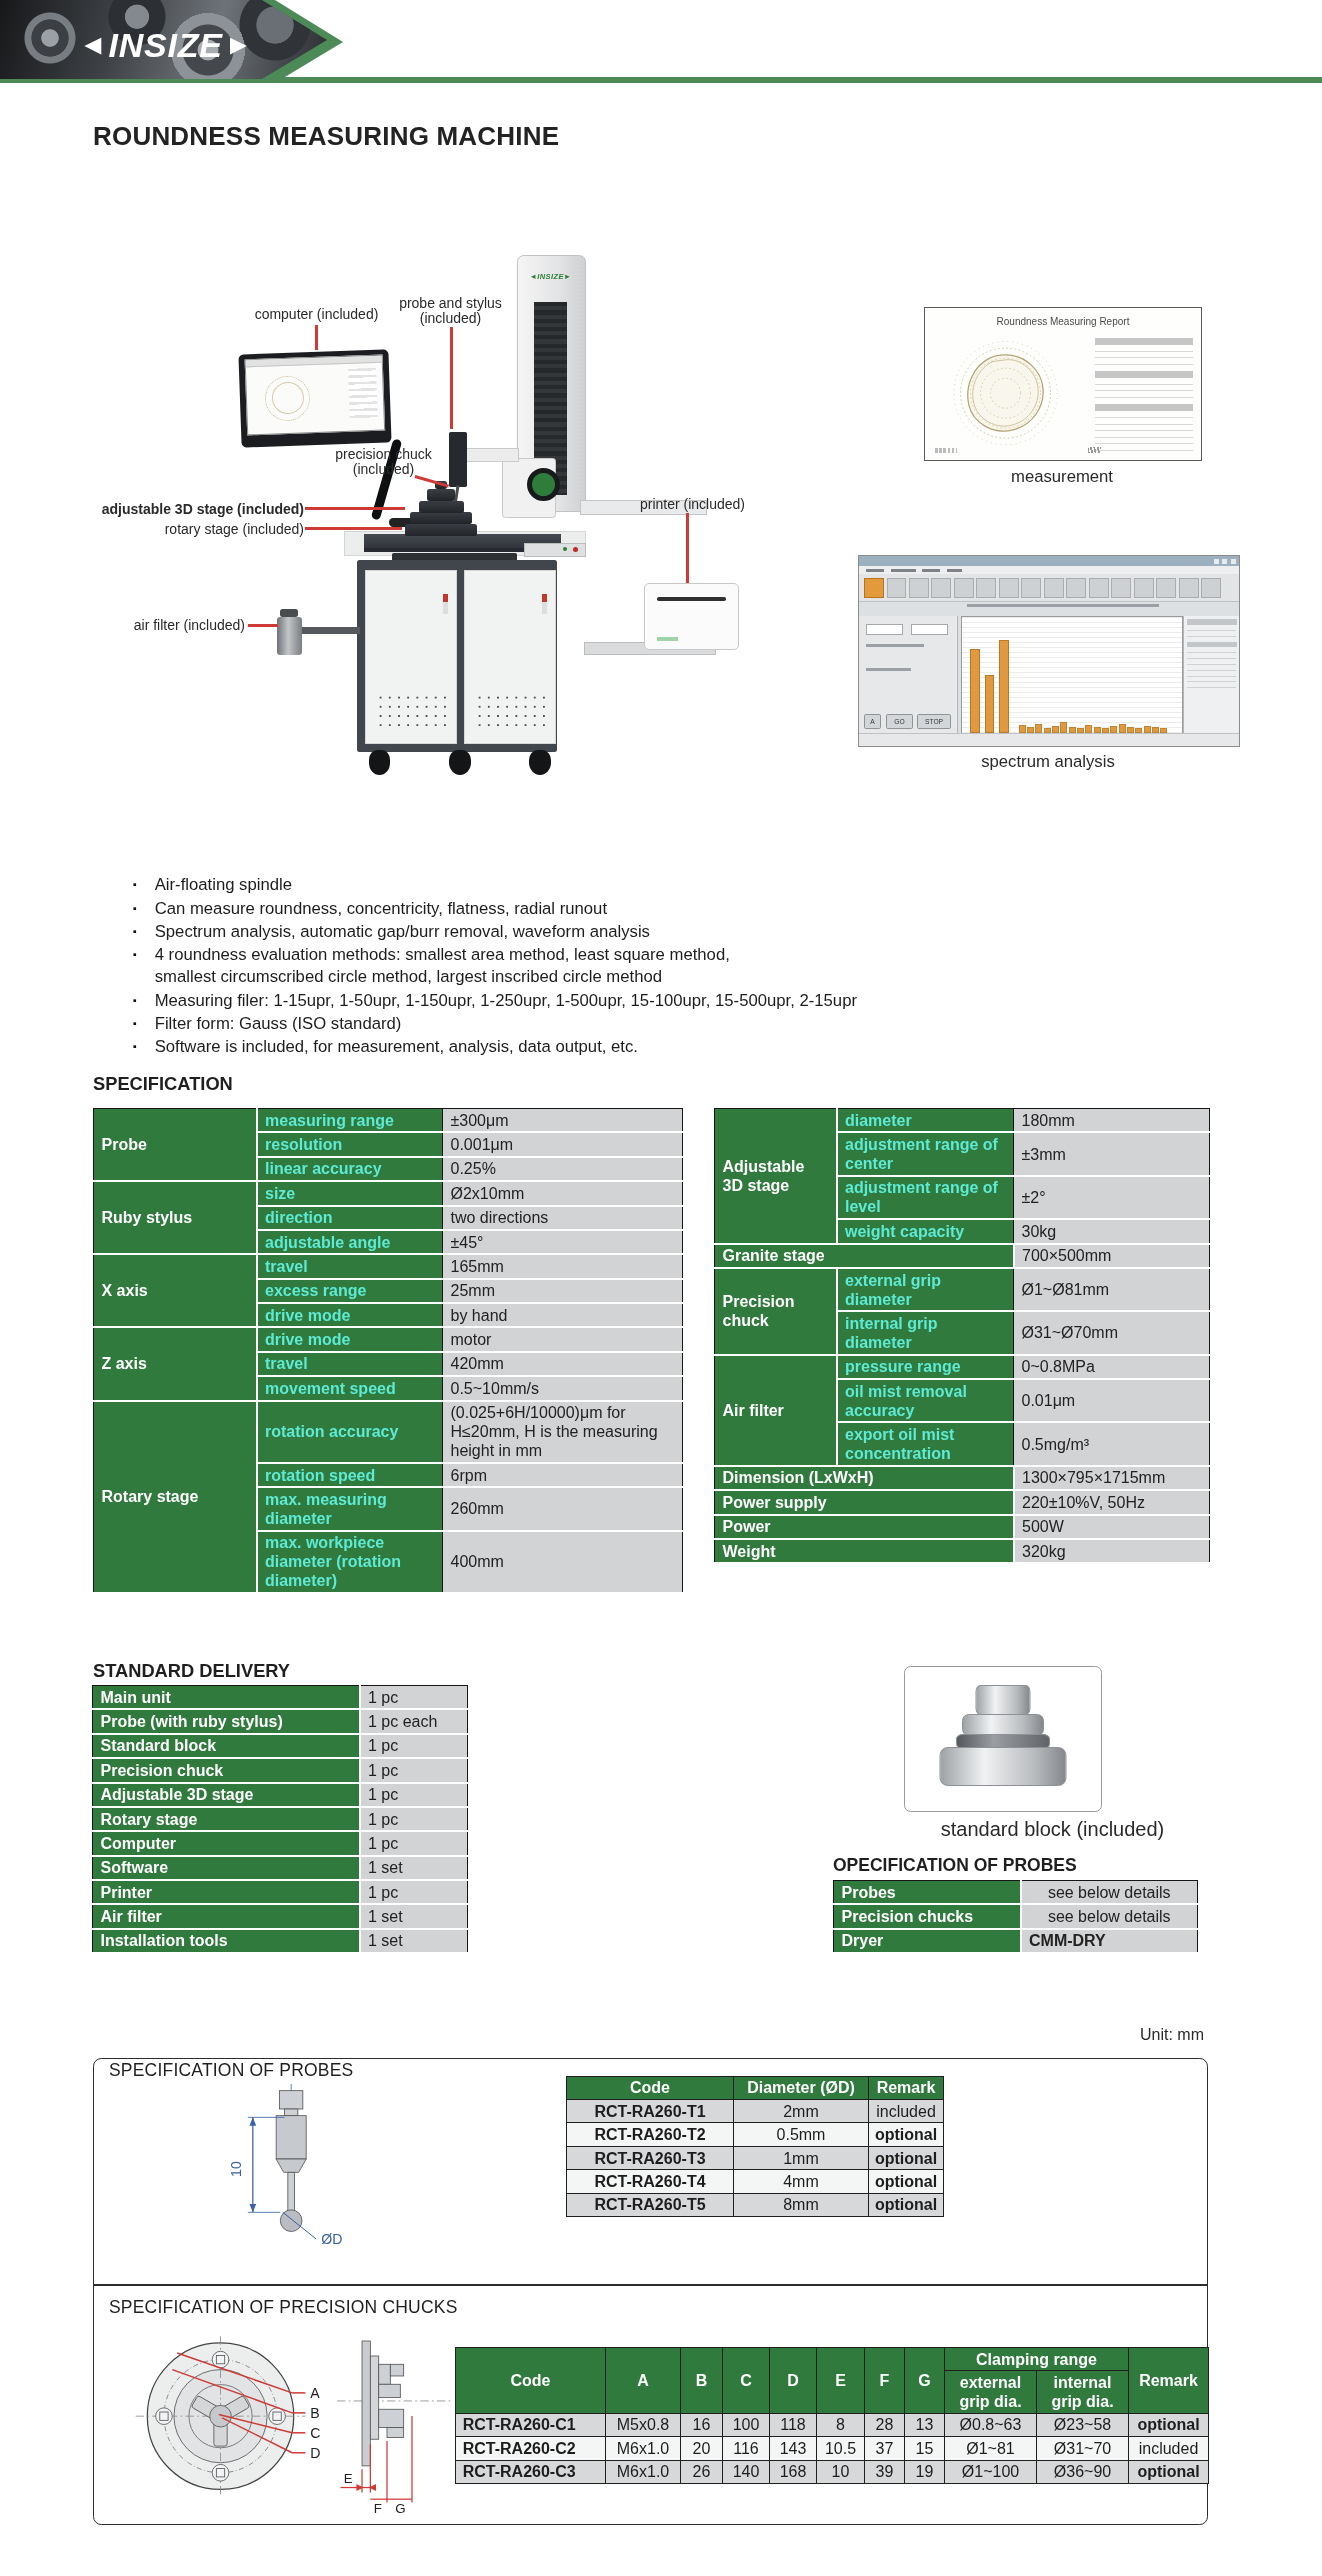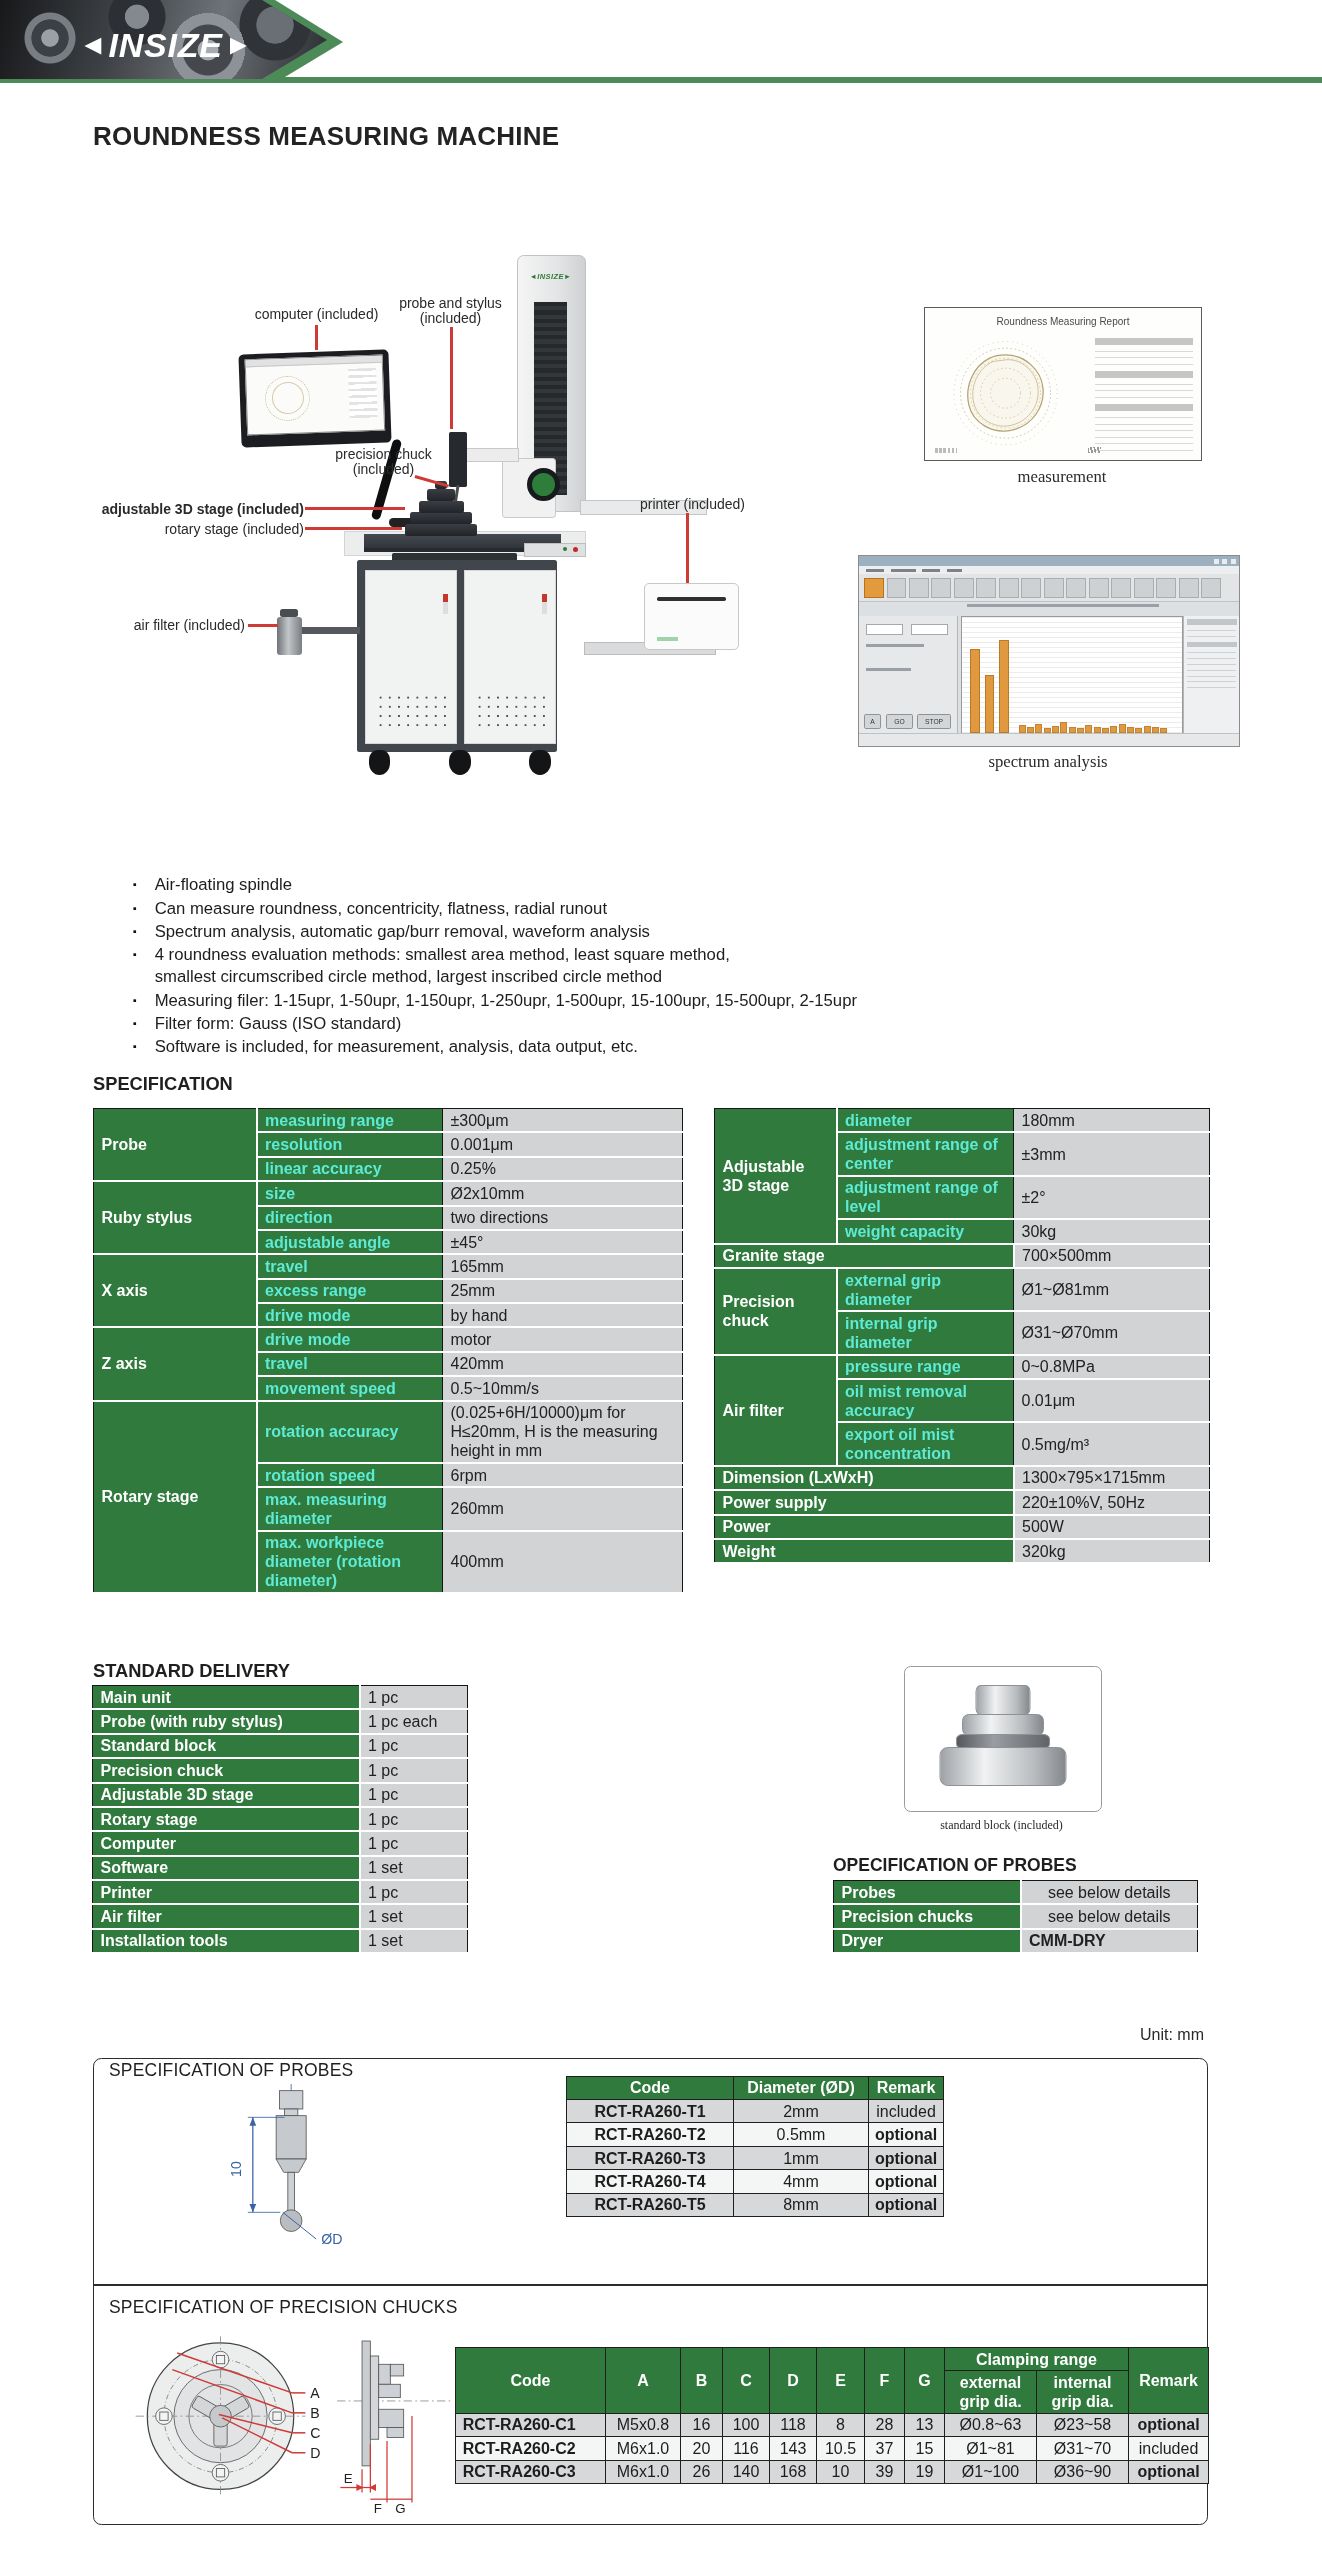--- a/index.html
+++ b/index.html
@@ -74,21 +74,21 @@
   .airf-bar{left:185px;top:377px;width:58px;height:6.7px;background:#55585c;}
 
   
   #report{position:absolute;left:924px;top:307px;width:276px;height:152px;background:#fefefd;border:1.7px solid #5a5a5a;}
   #report .rtitle{position:absolute;left:0;top:7.5px;width:100%;text-align:center;font-size:10px;color:#4a4a4a;}
   #report .rtbl{position:absolute;right:8.3px;top:27px;width:98px;height:115px;}
   #report .rtbl .hb{height:7.5px;background:#c6c6c6;margin:2.5px 0;}
   #report .rtbl .ln{height:0.8px;background:#d8d8d8;margin:5.8px 0;}
   #report .mini{position:absolute;left:10px;bottom:6.7px;width:21.7px;height:5px;background:repeating-linear-gradient(90deg,#bbb 0 2.5px,transparent 2.5px 4.2px);}
   #report .pg{position:absolute;right:100px;bottom:6.7px;width:13.3px;height:6.7px;background:repeating-linear-gradient(75deg,#999 0 1.7px,transparent 1.7px 3.3px);}
-  .caption{position:absolute;text-align:center;font-size:16.7px;color:#2a2a2a;font-family:Liberation Serif, serif;}
+  .caption{position:absolute;text-align:center;font-size:16.7px;color:#2a2a2a;}
 
   #spectrum{position:absolute;left:858px;top:555px;width:380px;height:190px;background:#dde0e3;border:0.8px solid #8c8c8c;}
   #spectrum .tbar{position:absolute;left:0;top:0;right:0;height:10px;background:#9db0c0;}
   #spectrum .tbar i{position:absolute;top:2.5px;width:5px;height:5px;background:#e8ecef;}
   #spectrum .menu{position:absolute;left:0;top:10px;right:0;height:8.3px;background:#eceef0;}
   #spectrum .menu b{position:absolute;top:2.5px;height:3.3px;background:#7d8288;}
   #spectrum .tools{position:absolute;left:0;top:18.3px;right:0;height:27px;background:#e2e4e6;border-bottom:0.8px solid #c0c3c6;}
   .tsq{position:absolute;top:4.2px;width:17.5px;height:17.5px;background:#cdd1d4;border:0.8px solid #a9adb0;}
   .tsq.orange{background:#e29a3c;border-color:#b5751f;}
   #spectrum .slider{position:absolute;left:108px;top:48px;width:192px;height:2.5px;background:#9aa0a5;}
@@ -577,21 +577,21 @@
         </tr>
       </tbody>
   </table>
 
   <div id="block-fig">
     <div class="cyl" style="top:18.3px;width:53px;height:28px;border-radius:5px/6.7px;"></div>
     <div class="cyl" style="top:47px;width:80px;height:20px;border-radius:6.7px/6.7px;"></div>
     <div class="cyl" style="top:67px;width:92px;height:13.3px;border-radius:6.7px/5px;background:linear-gradient(90deg,#55585c,#9a9ea2 40%,#606468);"></div>
     <div class="cyl" style="top:80px;width:125px;height:37px;border-radius:8.3px/8.3px;"></div>
   </div>
-  <div class="caption" style="left:885px;top:1818px;width:233px;font-size:12px;">standard block (included)</div>
+  <div class="caption" style="left:936px;top:1818px;width:233px;font-size:20px;">standard block (included)</div>
 
   <h3 class="sec" style="left:833px;top:1855px;font-size:17.5px;">OPECIFICATION OF PROBES</h3>
   <table class="spec" id="opec">
     <colgroup>
         <col style="width:187px;">
         <col style="width:177px;">
       </colgroup>
     <tbody>
         <tr>
           <td class="c-g">Probes</td>

